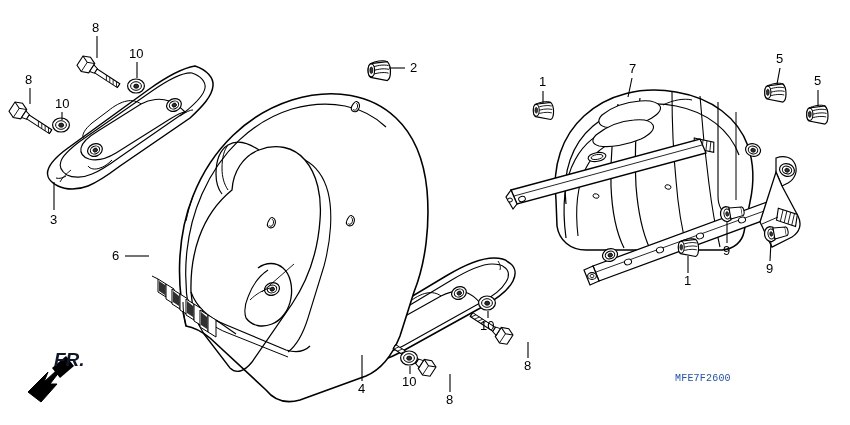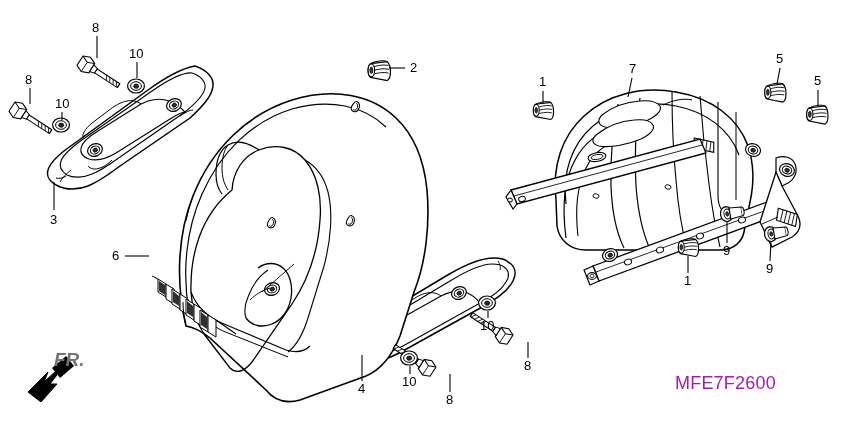--- a/index.html
+++ b/index.html
@@ -16,33 +16,33 @@
     position:absolute;
     font-family:"Liberation Sans", sans-serif;
     font-size:13px;
     color:#000000;
     line-height:1;
     white-space:nowrap;
     -webkit-user-select:none;
   }
   #partcode{
     position:absolute;
-    font-family:Liberation Sans, sans-serif;
-    font-size:18px;
+    font-family:Liberation Mono, monospace;
+    font-size:10px;
     letter-spacing:0.2px;
-    color:#a21caf;
+    color:#1d4ed8;
     white-space:nowrap;
   }
   #fr-label{
     position:absolute;
     font-family:"Liberation Sans", sans-serif;
     font-weight:bold;
     font-style:italic;
     font-size:19px;
-    color:#737373;
+    color:#0f172a;
     white-space:nowrap;
   }
 </style>
 </head>
 <body>
 
 <div id="stage">
 
   <svg id="art" viewBox="0 0 850 425" xmlns="http://www.w3.org/2000/svg">
     <defs>

